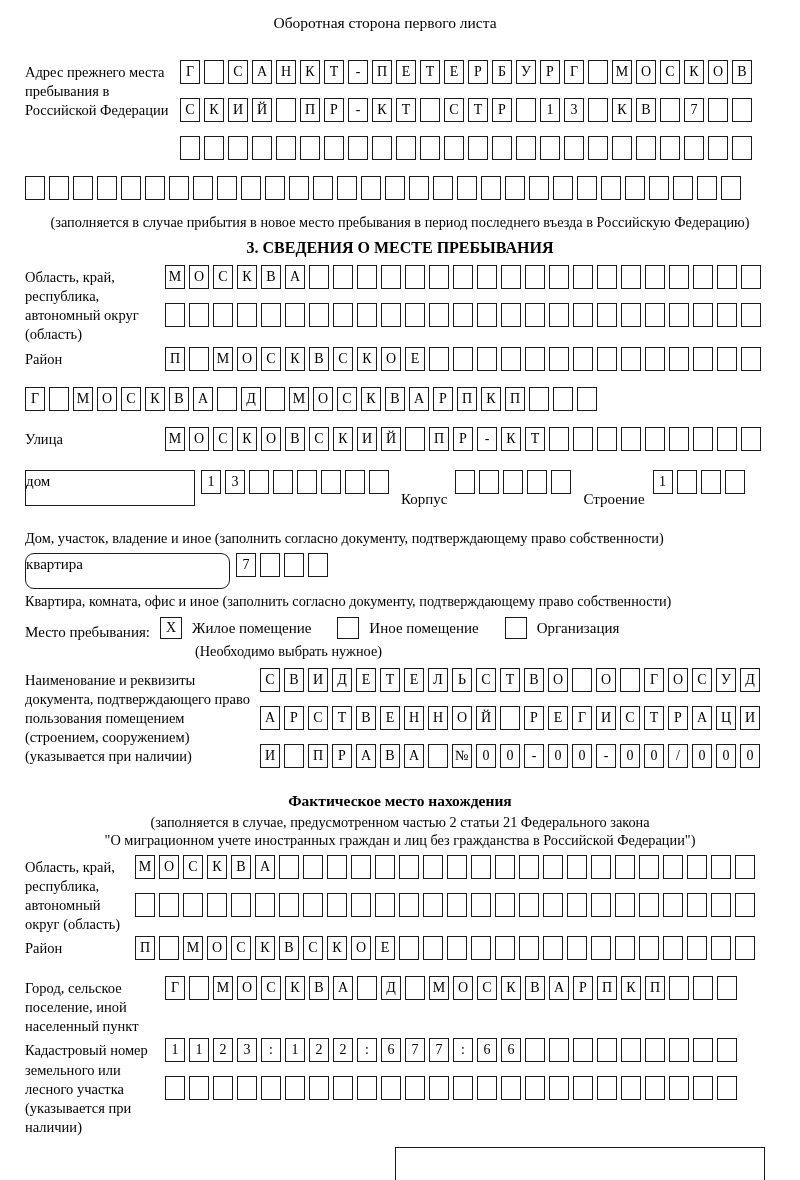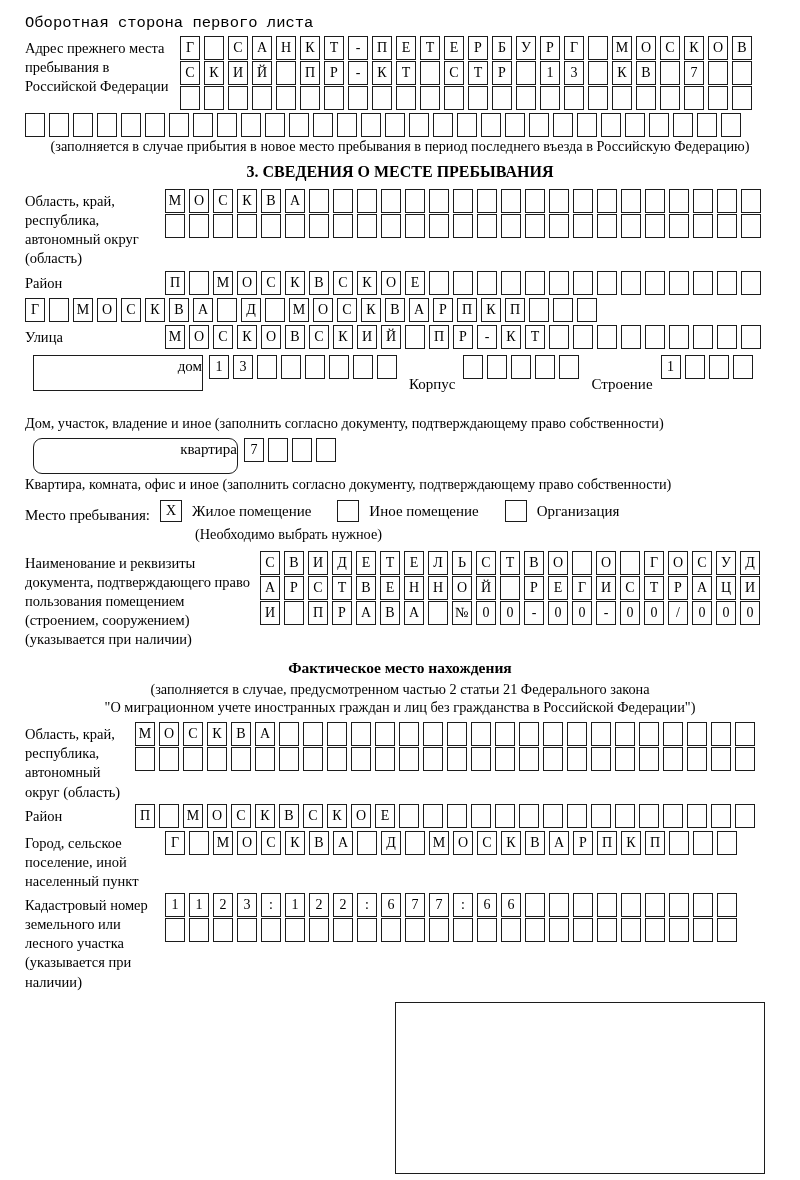--- a/index.html
+++ b/index.html
@@ -2,46 +2,46 @@
 <html><head>
 <meta charset="utf-8">
 <style>
   html,body{margin:0;padding:0;background:#fff;}
   body{
     width:800px;height:1180px;
     font-family:"Liberation Serif","DejaVu Serif",serif;
     color:#000;font-size:15px;position:relative;
   }
   .page{padding:14px 25px 0 25px;box-sizing:border-box;}
-  .header-note{text-align:left;padding-right:30px;margin-bottom:4px;font-size:15.5px;font-family:Liberation Mono, monospace;}
+  .header-note{text-align:center;padding-right:30px;margin-bottom:28px;font-size:15.5px;}
 
   .flexrow{display:flex;align-items:flex-start;margin-bottom:2px;}
   .flabel{flex:none;font-size:14.5px;line-height:1.32;padding-top:3px;}
   .w150{width:155px;}
   .w140{width:140px;}
   .w110{width:110px;}
   .w230{width:235px;}
   .rows{flex:1;}
 
-  .cellrow{white-space:nowrap;margin-bottom:1px;line-height:0;}
+  .cellrow{white-space:nowrap;margin-bottom:14px;line-height:0;}
   .cell{
     display:inline-block;width:20px;height:24px;box-sizing:border-box;
     border:1.7px solid #1c1c1c;margin-right:4px;
     text-align:center;line-height:21px;font-size:14px;vertical-align:top;
   }
   .fullrow{margin-top:1px;}
 
   .caption{font-size:14.3px;margin:1px 0 6px 0;}
   .center{text-align:center;}
   .section-title{font-weight:bold;text-align:center;font-size:16px;margin:8px 0 8px 0;}
   .subsection-title{font-weight:bold;text-align:center;font-size:15.5px;margin:10px 0 4px 0;}
 
   .widebox{
     flex:none;border:1.7px solid #1c1c1c;height:36px;box-sizing:border-box;
-    text-align:right;line-height:21px;font-size:15px;margin-right:6px;margin-left:8px;
+    text-align:left;line-height:21px;font-size:15px;margin-right:6px;
   }
   .bw170{width:170px;}
   .bw205{width:205px;border-radius:9px;}
   .inline-label{flex:none;font-size:15px;line-height:24px;margin:17px 8px;}
 
   .stay-row{display:flex;align-items:center;margin:6px 0 2px 0;}
   .stay-label{margin-right:10px;margin-top:8px;}
   .chk{
     display:inline-block;width:22px;height:22px;box-sizing:border-box;
     border:1.7px solid #1c1c1c;text-align:center;line-height:19px;font-size:14px;

